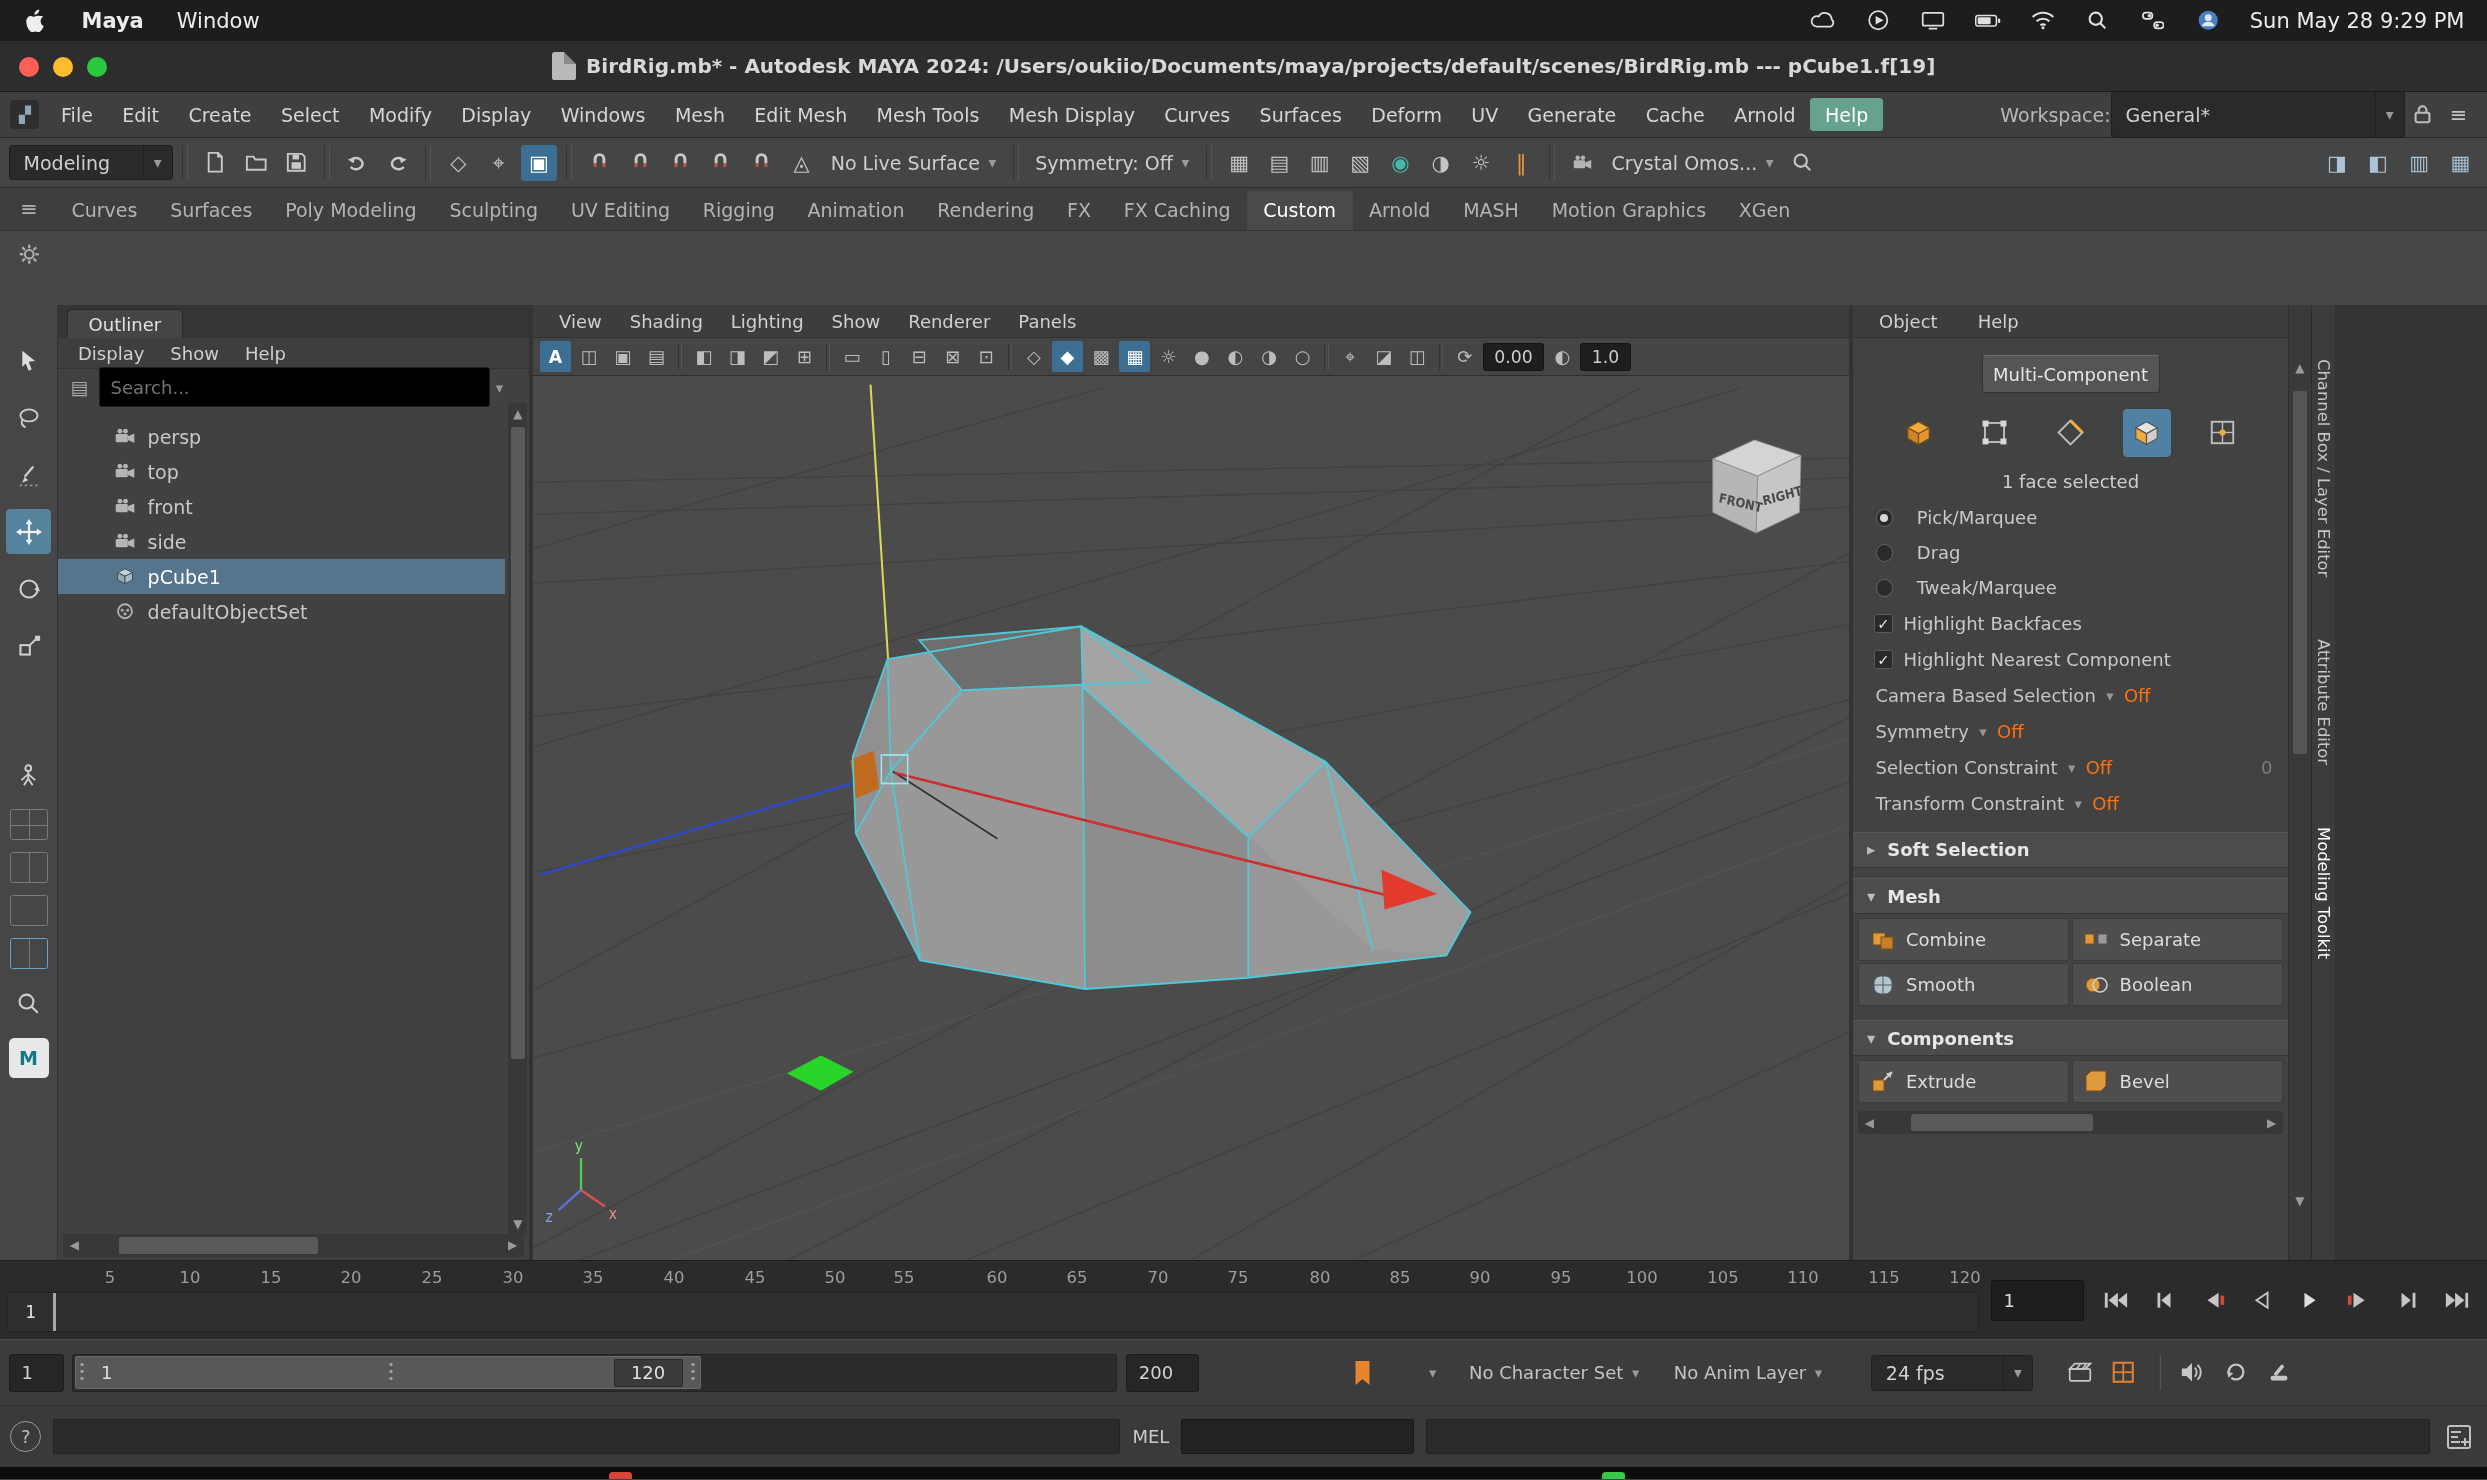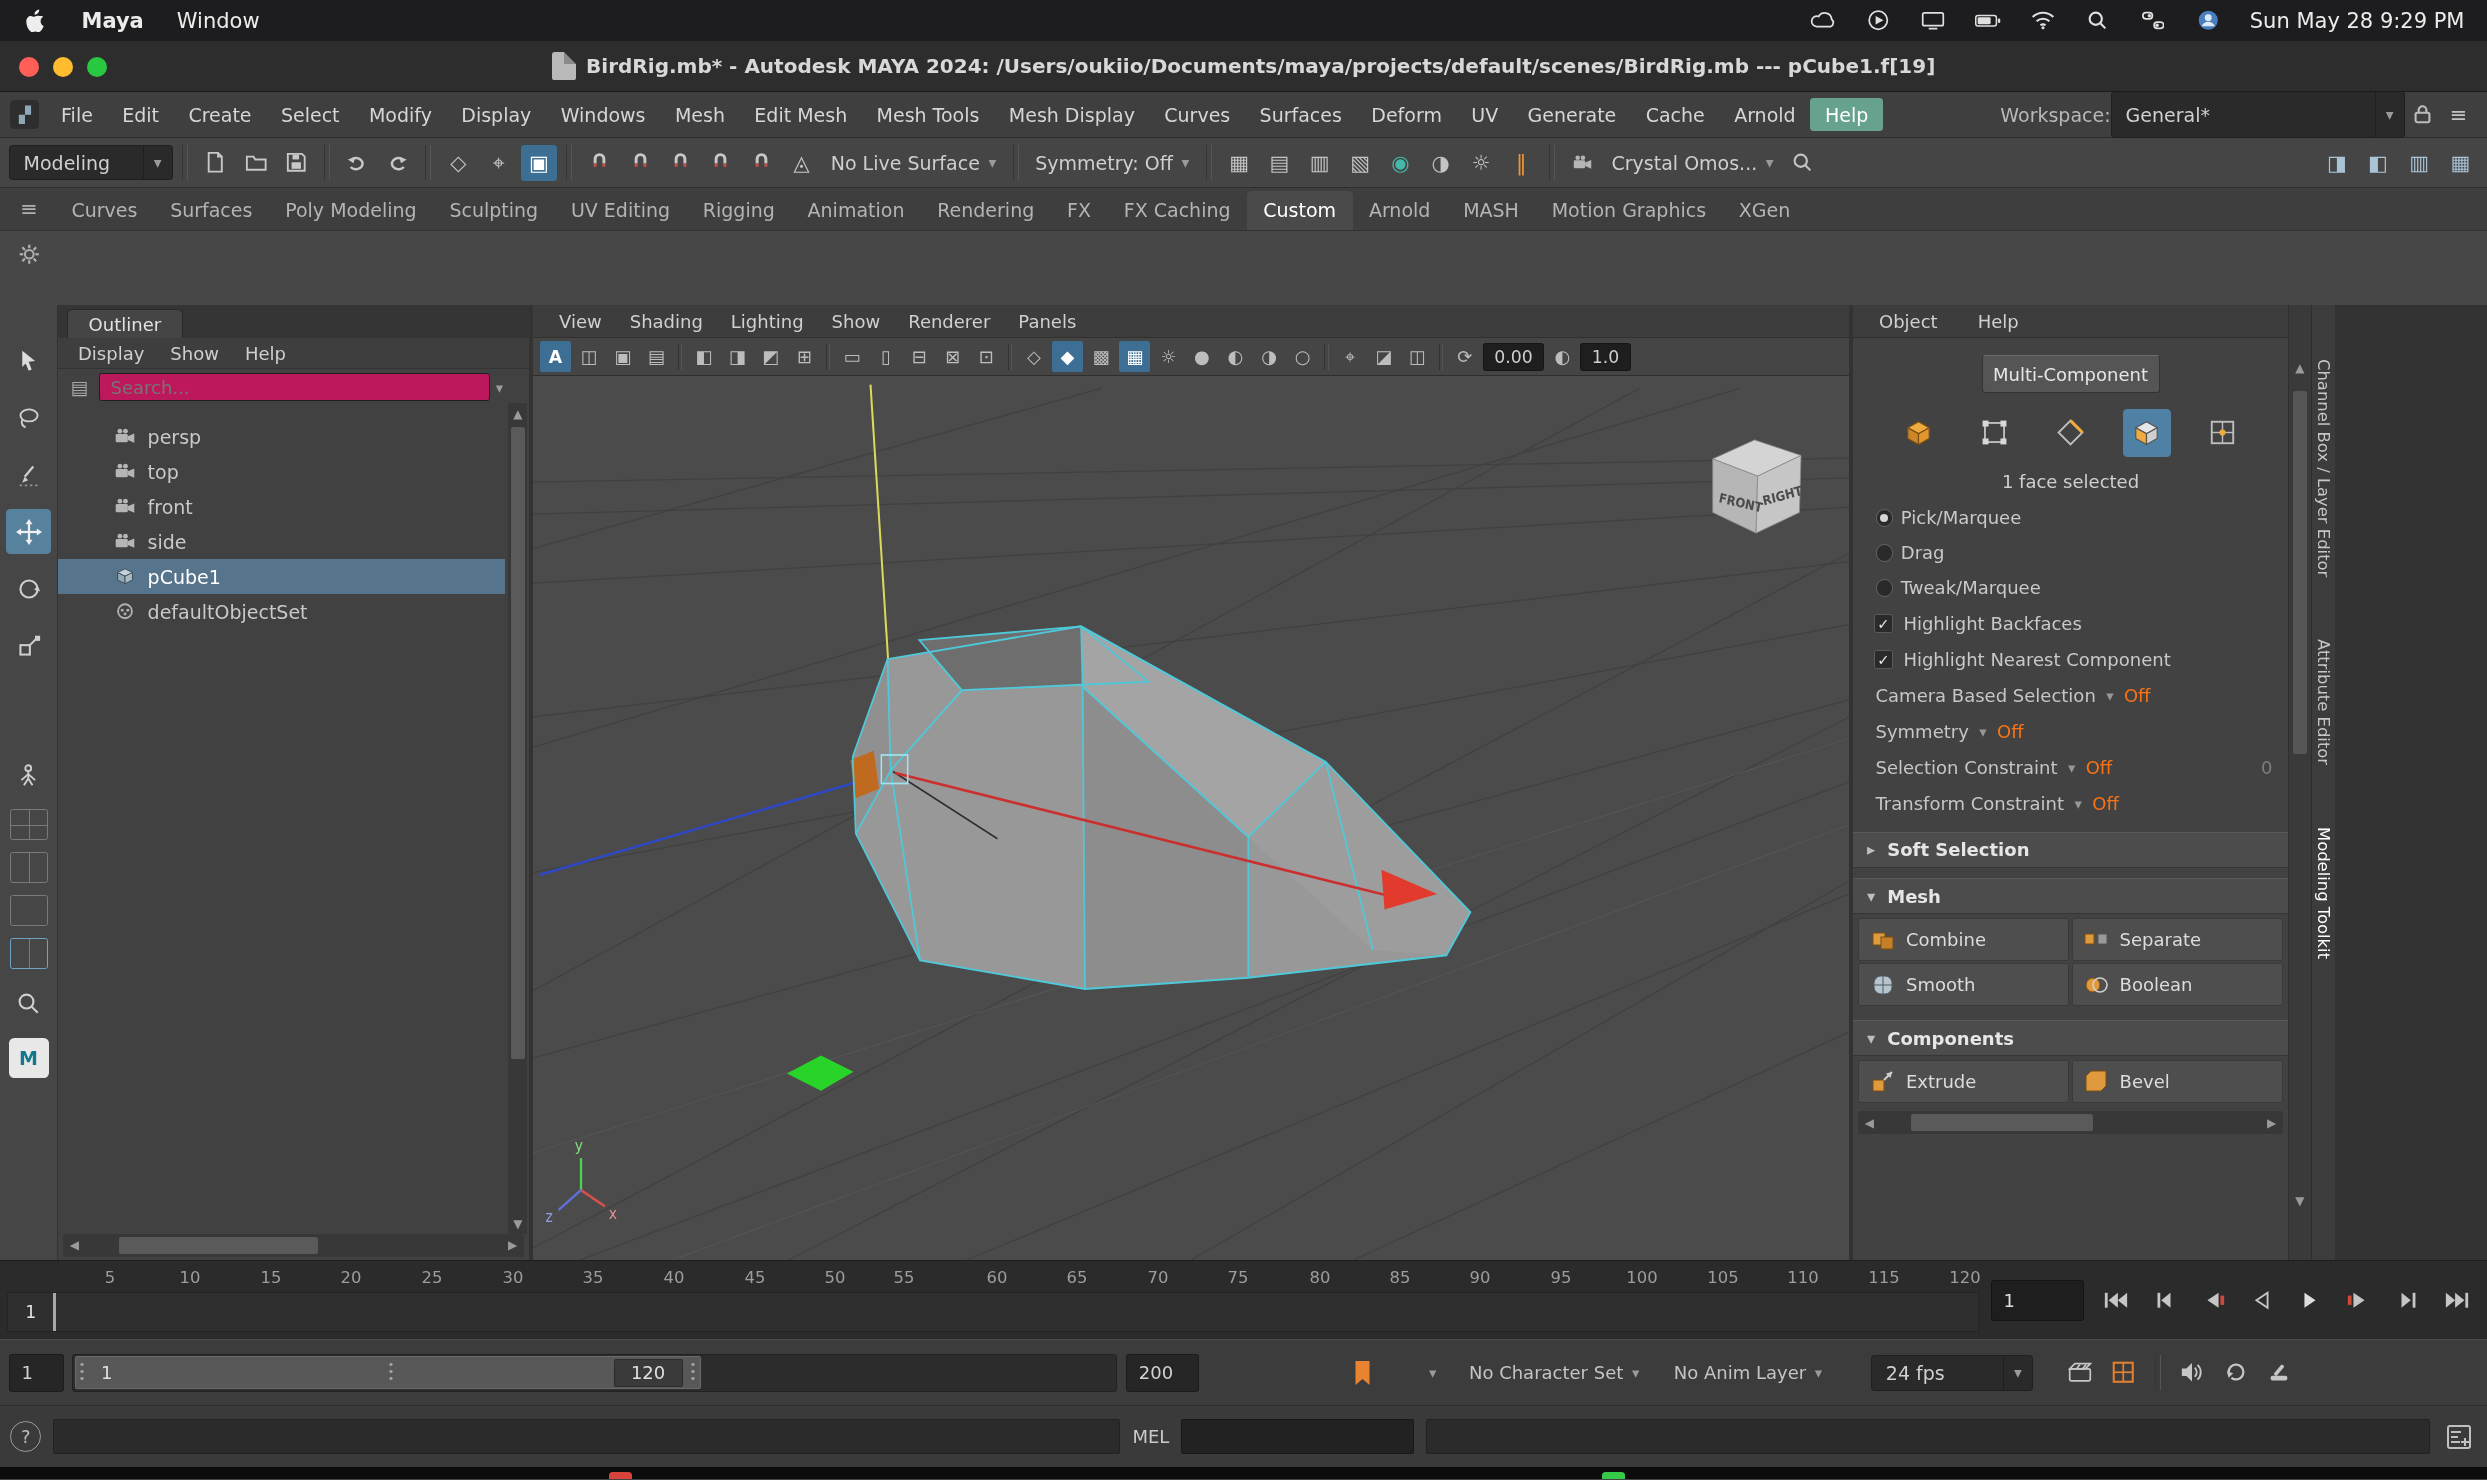--- a/index.html
+++ b/index.html
@@ -70,21 +70,21 @@
   .maya-badge { width:40px; height:40px; background:#e8e8e8; border-radius:5.2px; color:#14788c; font-weight:bold; font-size:19px; display:flex; align-items:center; justify-content:center; }
 
   
   .outliner { width:475px; background:#414141; border-right:4.3px solid #333; display:flex; flex-direction:column; position:relative; }
   .pan-tabrow { height:33px; background:#353535; display:flex; align-items:flex-end; padding-left:8.6px; }
   .pan-tab { height:29px; background:#454545; border:0.9px solid #2a2a2a; border-bottom:none; border-radius:5.2px 5.2px 0 0; padding:0 21px; display:flex; align-items:center; color:#e2e2e2; font-size:18px; }
   .pan-menurow { height:31px; background:#3e3e3e; border-bottom:0.9px solid #333; display:flex; align-items:center; padding-left:7px; }
   .pan-menurow span { padding:0 13px; color:#cfcfcf; font-size:18px; }
   .search-row { height:36px; display:flex; align-items:center; gap:5.2px; padding:3.5px 26px 3.5px 7px; }
   .search-ic { width:29px; text-align:center; color:#a8a8a8; font-size:19px; }
-  .search-input { flex:1; height:28px; background:#be185d; border:0.9px solid #1f1f1f; border-radius:2.6px; color:#ccc; font-size:18px; padding:0 10.4px; font-family:inherit; outline:none; }
+  .search-input { flex:1; height:40px; background:#000000; border:0.9px solid #1f1f1f; border-radius:2.6px; color:#ccc; font-size:18px; padding:0 10.4px; font-family:inherit; outline:none; }
   .search-chev { color:#9a9a9a; font-size:14.7px; }
   .tree { flex:1; padding-top:14px; }
   .trow { height:35px; display:flex; align-items:center; padding-left:55px; margin-right:24px; color:#c9c9c9; font-size:19px; gap:8.6px; }
   .trow.selected { background:#56748c; color:#fff; }
   .trow .ticon { width:26px; height:22.5px; flex:none; }
   .vscroll { position:absolute; right:1.7px; top:98px; bottom:26px; width:19px; background:#383838; border-radius:2.6px; }
   .vscroll .arr { position:absolute; left:0; right:0; height:21px; display:flex; align-items:center; justify-content:center; color:#9a9a9a; font-size:12px; }
   .vscroll .arr.dn { bottom:0; }
   .vscroll .thumb { position:absolute; left:2.6px; right:2.6px; top:24px; height:76%; background:#5a5a5a; border-radius:2.6px; }
   .hscroll { height:22.5px; margin:0 5.2px 3.5px 5.2px; background:#383838; border-radius:2.6px; position:relative; display:flex; align-items:center; }
@@ -107,21 +107,21 @@
 
   
   .toolkit { width:435px; background:#424242; display:flex; flex-direction:column; position:relative; font-size:18px; }
   .tk-menurow { height:33px; background:#3d3d3d; border-bottom:0.9px solid #303030; display:flex; align-items:center; padding-left:26px; gap:40px; color:#d0d0d0; }
   .tk-body { flex:1; overflow:hidden; padding-top:17.3px; }
   .mc-btn { display:block; margin:0 auto; width:178px; height:38px; background:#555; border:0.9px solid #333; border-top-color:#6b6b6b; border-radius:3.5px; color:#e6e6e6; font-size:18px; font-family:inherit; }
   .modes { display:flex; justify-content:center; gap:28px; margin-top:15.5px; }
   .mode { width:48px; height:48px; border-radius:4.3px; display:flex; align-items:center; justify-content:center; }
   .mode.active { background:#4f81a4; }
   .sel-status { text-align:center; color:#cfcfcf; margin:14px 0 8.6px 0; }
-  .radio-row { display:flex; align-items:center; gap:8px; height:35px; padding-left:22.5px; color:#c9c9c9; }
+  .radio-row { display:flex; align-items:center; gap:24px; height:35px; padding-left:22.5px; color:#c9c9c9; }
   .radio {width:17.3px; height:17.3px; border-radius:50%; background:#2a2a2a; border:0.9px solid #666; position:relative; }
   .radio.on::after { content:""; position:absolute; inset:3.5px; border-radius:50%; background:#d6d6d6; }
   .chk-row { display:flex; align-items:center; gap:10.4px; height:36px; padding-left:21px; color:#c9c9c9; }
   .chk { width:19px; height:19px; background:#2a2a2a; border:0.9px solid #5a5a5a; border-radius:2.6px; color:#e8e8e8; font-size:14.7px; display:flex; align-items:center; justify-content:center; }
   .tk-row { display:flex; align-items:center; height:36px; padding:0 15.5px 0 22.5px; gap:10.4px; color:#c6c6c6; }
   .tk-row .chev { color:#979797; font-size:14.7px; }
   .tk-row .val { color:#f97316; }
   .tk-row .extra { margin-left:auto; color:#7d7d7d; }
   .sec-hdr { height:36px; margin-top:10.4px; background:#4c4c4c; border-top:0.9px solid #585858; border-bottom:0.9px solid #363636; display:flex; align-items:center; gap:12px; padding-left:14px; color:#e6e6e6; font-weight:bold; }
   .sec-hdr .tri { color:#bdbdbd; font-weight:normal; font-size:16.4px; }

